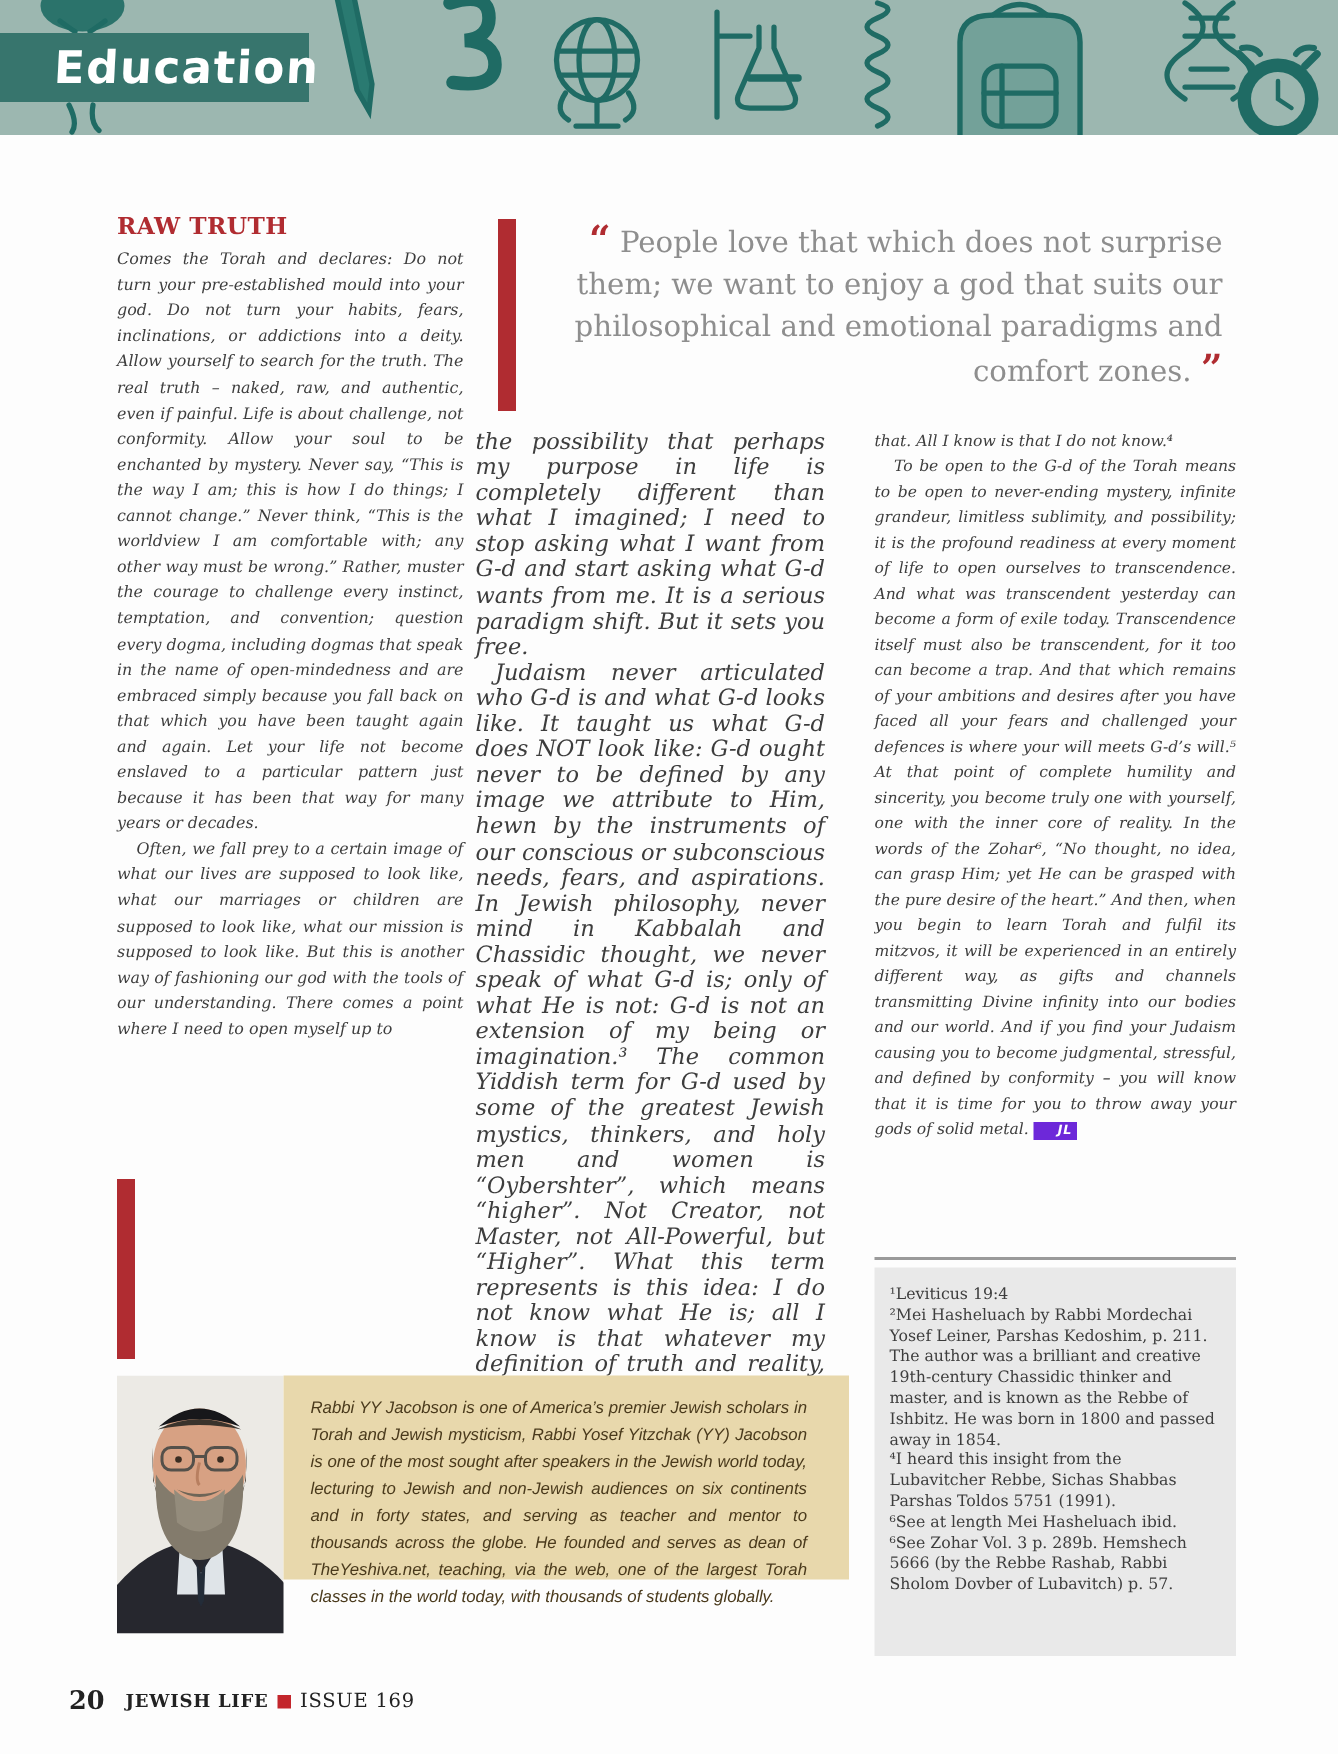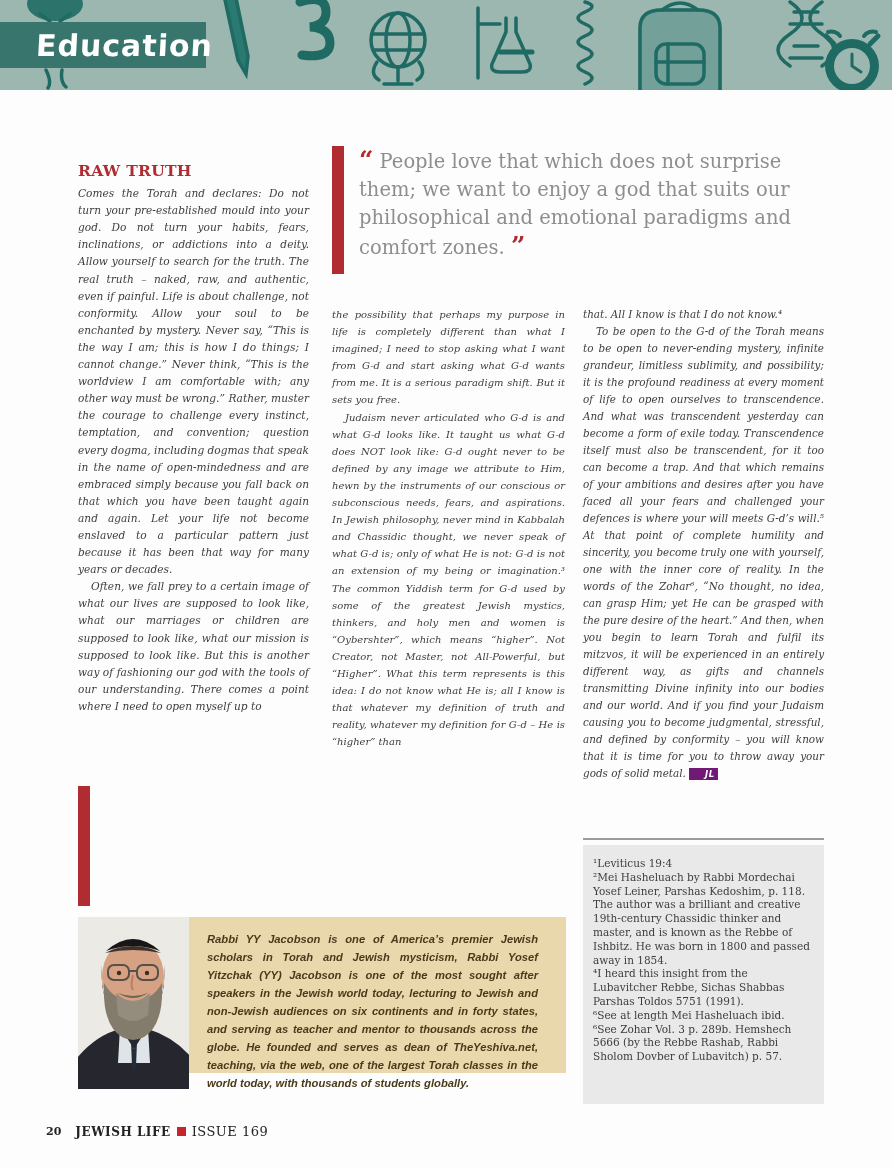--- a/index.html
+++ b/index.html
@@ -12,67 +12,68 @@
   .header svg{position:absolute;top:0;left:0;}
   .band{
     position:absolute;top:22px;left:0;width:206px;height:46px;background:#37756d;
     display:flex;align-items:center;box-sizing:border-box;padding-left:36px;
   }
   .band-title{
     color:#ffffff;font-family:"DejaVu Sans",sans-serif;font-weight:bold;
     font-size:30px;letter-spacing:1px;transform:skewX(-3deg);
   }
   
-  .col{position:absolute;text-align:justify;color:#3d3d3d;margin-top:20px;}
+  .col{position:absolute;text-align:justify;color:#3d3d3d;}
   .col p{margin:0;font-style:italic;}
   .col p.indent{text-indent:13px;}
   #col1{left:78px;top:142px;width:231px;font-size:10.6px;line-height:17.1px;}
-  #col2{left:332px;top:286px;width:233px;font-size:10px;line-height:17.1px;}
+  #col2{left:317px;top:286px;width:233px;font-size:15px;line-height:17.1px;}
   #col3{left:583px;top:286px;width:241px;font-size:10.4px;line-height:17.0px;}
   .raw-truth{
     color:#b02c31;font-weight:bold;font-size:15.5px;letter-spacing:.3px;
     margin:0 0 6px 0;font-family:"DejaVu Serif",serif;
   }
   
   .pullquote{position:absolute;display:flex;}
   .pq-bar{width:12px;background:#b02c31;flex:0 0 12px;}
   .pq-text{
     padding-left:15px;color:#8e8e8e;font-size:19.5px;line-height:28px;
     font-family:"DejaVu Serif",serif;
+    text-align:right;
   }
   .qmark{color:#b02c31;font-weight:bold;font-size:25px;}
   #pq-top{left:332px;top:146px;width:494px;height:128px;}
   #pq-top .pq-text{max-width:456px;}
   #pq-bottom{left:78px;top:786px;width:490px;height:120px;}
   #pq-bottom .pq-text{max-width:382px;}
   
   #bio-photo{position:absolute;left:78px;top:917px;width:111px;height:172px;}
   #bio-box{
-    position:absolute;left:189px;top:917px;width:377px;height:156px;background:#e8d8ac;
+    position:absolute;left:189px;top:917px;width:377px;height:136px;background:#e8d8ac;
     box-sizing:border-box;padding:13px 28px 0 18px;
     font-family:"Liberation Sans",sans-serif;font-style:italic;
-    font-size:11.2px;line-height:18px;color:#4a3a1c;text-align:justify;font-weight:bold;
+    font-size:11.2px;line-height:18px;color:#4a3a1c;text-align:justify;
   }
   
   #fn-rule{position:absolute;left:583px;top:838px;width:241px;height:2px;background:#9a9a9a;}
   #fn-box{
     position:absolute;left:583px;top:845px;width:241px;height:259px;background:#e9e9e9;
     box-sizing:border-box;padding:12px 10px;overflow:hidden;
     font-size:10.5px;line-height:13.8px;color:#3d3d3d;
   }
   #fn-box div{margin:0;}
   
   .endmark{
-    display:inline-block;background:#701a75;color:#ffffff;
+    display:inline-block;background:#6d28d9;color:#ffffff;
     font-family:"DejaVu Sans",sans-serif;font-weight:bold;font-size:8.5px;
     padding:1px 3px;line-height:10px;letter-spacing:.5px;vertical-align:baseline;
   }
   
   #footer{position:absolute;left:46px;top:1124px;display:flex;align-items:center;color:#222;}
-  .footer-num{font-weight:bold;font-size:11px;margin-right:14px;}
+  .footer-num{font-weight:bold;font-size:17px;margin-right:14px;}
   .footer-mag{font-weight:bold;font-size:12px;letter-spacing:.5px;}
   .footer-square{width:9px;height:9px;background:#c3262c;margin:0 6px;}
   .footer-issue{font-size:13px;letter-spacing:.5px;}
 </style>
 </head>
 <body>
 
 <div class="header">
   <svg width="892" height="90" viewBox="0 0 892 90">
     <rect width="892" height="90" fill="#9cb7b0"></rect>
@@ -175,21 +176,21 @@
 
   <path d="M55 58 Q52 70 55 73" stroke="#b87f60" stroke-width="2" fill="none"></path>
 </svg>
 <div id="bio-box">
   <span>Rabbi YY Jacobson is one of America’s premier Jewish scholars in Torah and Jewish mysticism, Rabbi Yosef Yitzchak (YY) Jacobson is one of the most sought after speakers in the Jewish world today, lecturing to Jewish and non-Jewish audiences on six continents and in forty states, and serving as teacher and mentor to thousands across the globe. He founded and serves as dean of TheYeshiva.net, teaching, via the web, one of the largest Torah classes in the world today, with thousands of students globally.</span>
 </div>
 
 <div id="fn-rule"></div>
 <div id="fn-box">
   <div>¹Leviticus 19:4</div>
-  <div>²Mei Hasheluach by Rabbi Mordechai Yosef Leiner, Parshas Kedoshim, p. 118. The author was a brilliant and creative 19th-century Chassidic thinker and master, and is known as the Rebbe of Ishbitz. He was born in 1800 and passed away in 1854.</div>
+  <div>²Mei Hasheluach by Rabbi Mordechai Yosef Leiner, Parshas Kedoshim, p. 211. The author was a brilliant and creative 19th-century Chassidic thinker and master, and is known as the Rebbe of Ishbitz. He was born in 1800 and passed away in 1854.</div>
   <div>⁴I heard this insight from the Lubavitcher Rebbe, Sichas Shabbas Parshas Toldos 5751 (1991).</div>
   <div>⁶See at length Mei Hasheluach ibid.</div>
   <div>⁶See Zohar Vol. 3 p. 289b. Hemshech 5666 (by the Rebbe Rashab, Rabbi Sholom Dovber of Lubavitch) p. 57.</div>
 </div>
 
 <div id="footer">
   <span class="footer-num">20</span>
   <span class="footer-mag">JEWISH LIFE</span>
   <span class="footer-square"></span>
   <span class="footer-issue">ISSUE 169</span>

